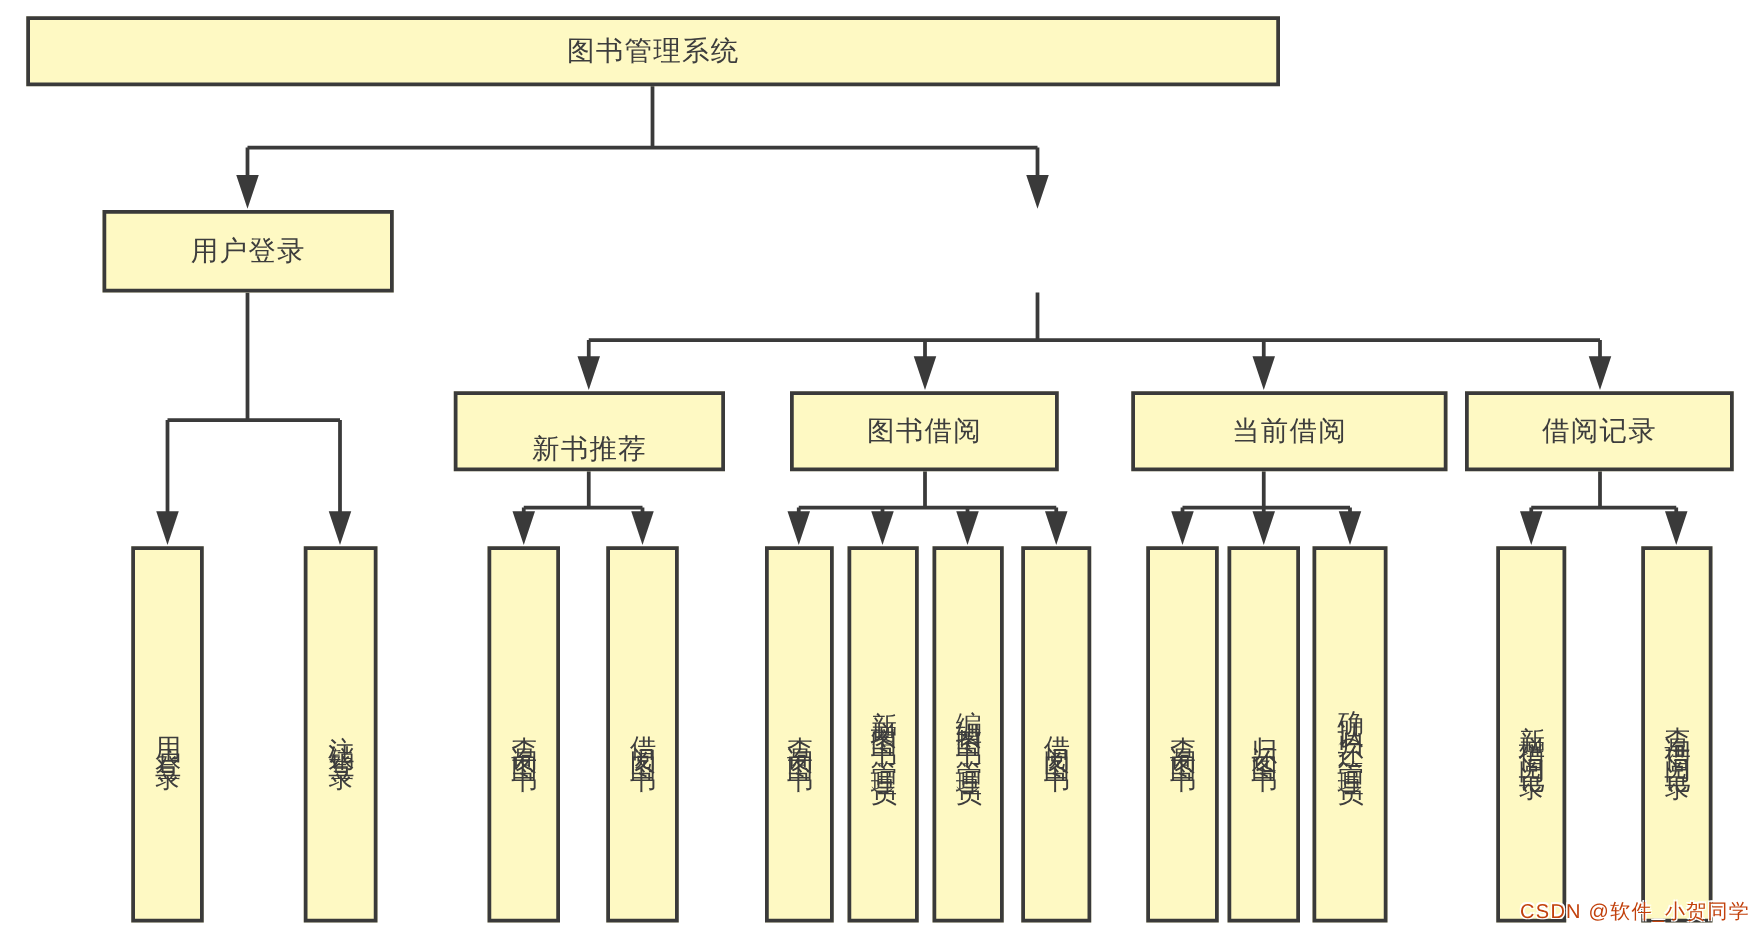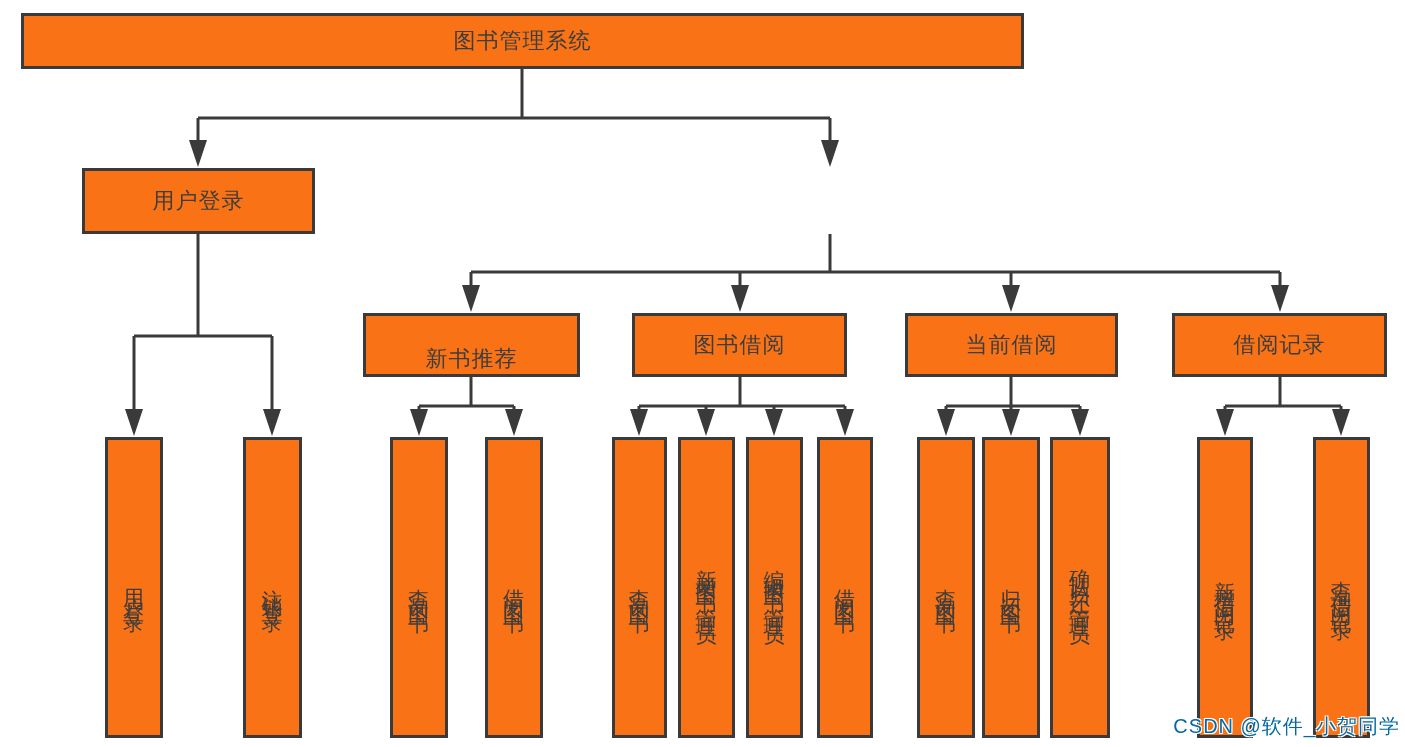--- a/index.html
+++ b/index.html
@@ -14,21 +14,21 @@
   .connectors {
     position: absolute;
     left: 0; top: 0;
     width: 1405px; height: 747px;
     z-index: 1;
   }
   .node {
     position: absolute;
     box-sizing: border-box;
     border: 3px solid #3a3a3a;
-    background: #f97316;
+    background: #fef9c3;
     display: flex;
     align-items: center;
     justify-content: center;
     color: #3d3d3d;
     z-index: 2;
   }
   .node.h span {
     font-size: 22px;
     letter-spacing: 1px;
     white-space: nowrap;
@@ -38,22 +38,22 @@
     text-orientation: upright;
     font-size: 21px;
     letter-spacing: 8px;
     line-height: 1;
   }
   .watermark {
     position: absolute;
     right: 5px;
     bottom: 7px;
     z-index: 5;
-    font-size: 20px;
-    color: #0369a1;
+    font-size: 16px;
+    color: #c2410c;
     text-shadow: 1px 1px 0 #ffffff, -1px -1px 0 #ffffff, 1px -1px 0 #ffffff, -1px 1px 0 #ffffff;
     white-space: nowrap;
     letter-spacing: 1px;
   }
 </style>
 </head>
 <body>
 
 <div class="stage">
 
@@ -97,21 +97,21 @@
   <div class="node h" style="left:82px; top:168px; width:233px; height:66px;">
     <span>用户登录</span>
   </div>
 
   <div class="node h" style="left:363px; top:313px; width:217px; height:64px;align-items:flex-end;">
     <span>新书推荐</span>
   </div>
   <div class="node h" style="left:632px; top:313px; width:215px; height:64px;text-align:center;">
     <span>图书借阅</span>
   </div>
-  <div class="node h" style="left:905px; top:313px; width:213px; height:64px;">
+  <div class="node h" style="left:905px; top:313px; width:253px; height:64px;">
     <span>当前借阅</span>
   </div>
   <div class="node h" style="left:1172px; top:313px; width:215px; height:64px;">
     <span>借阅记录</span>
   </div>
 
   <div class="node leaf" style="left:105px; top:437px; width:58px; height:301px;">
     <span>用户登录</span>
   </div>
   <div class="node leaf" style="left:243px; top:437px; width:59px; height:301px;">

